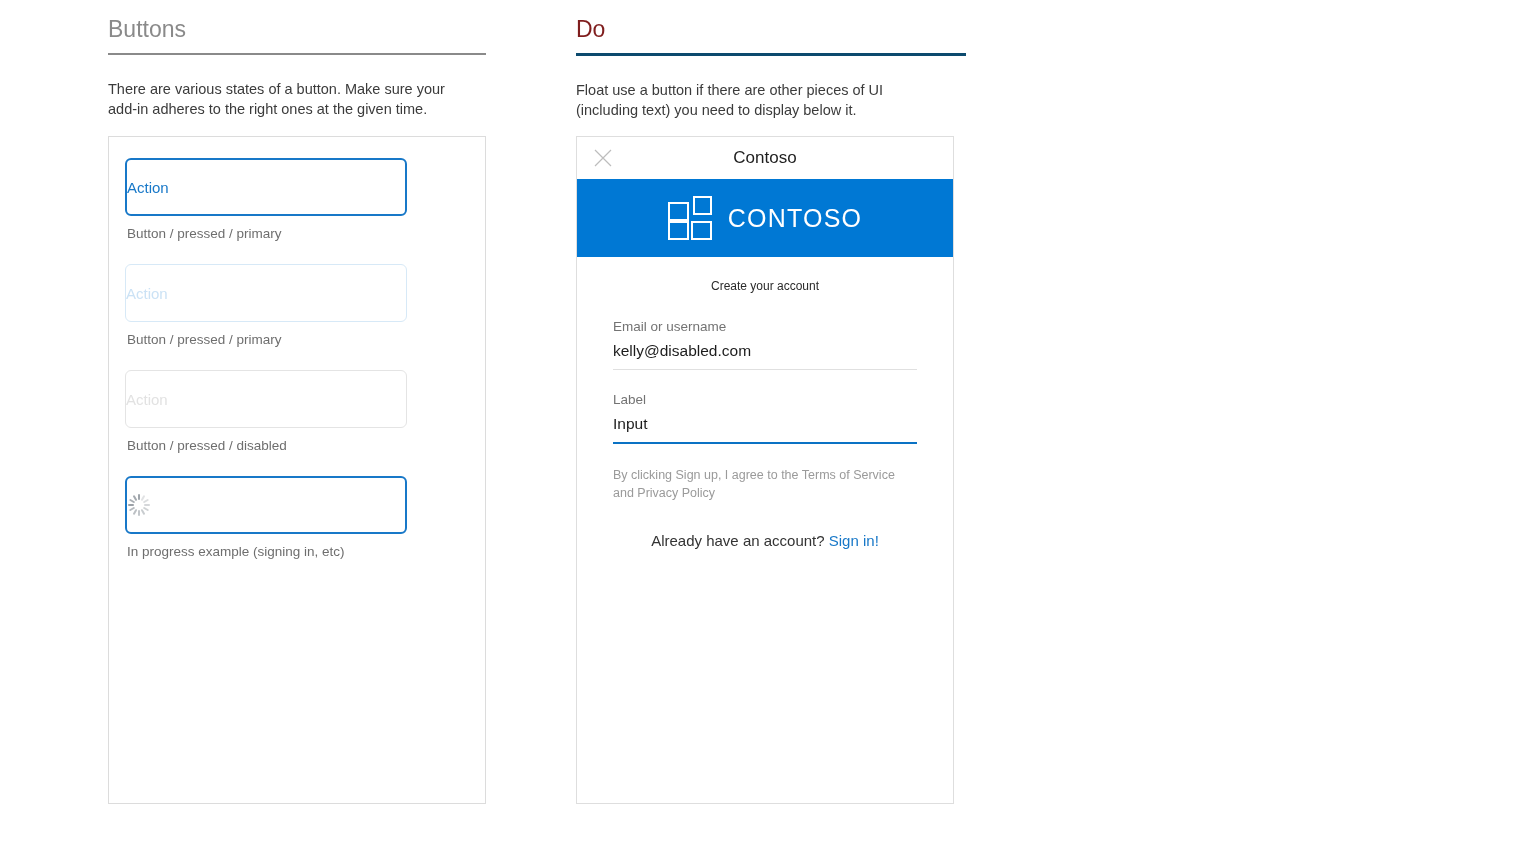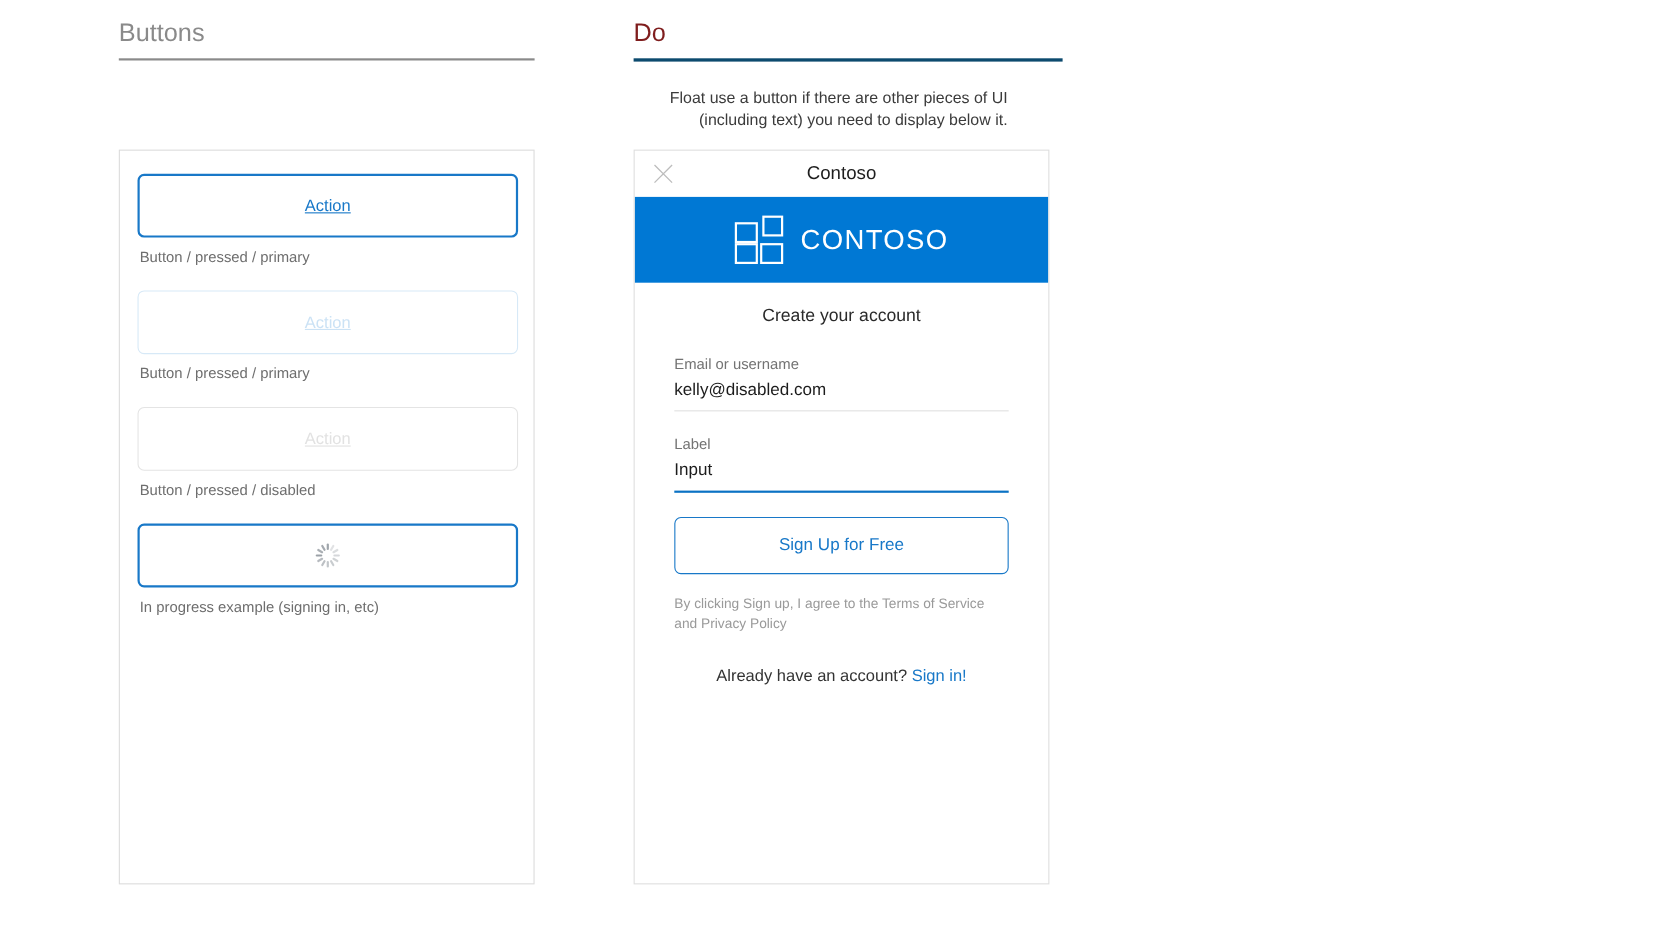--- a/index.html
+++ b/index.html
@@ -28,43 +28,42 @@
   .sec-head.gray { color: #8a8a8a; border-bottom: 2px solid #8a8a8a; }
   .sec-head.blue { color: #7f1d1d; border-bottom: 3px solid #0c4a6e; }
 
   .sec-desc {
     margin-top: 24px;
     font-size: 14.5px;
     line-height: 20px;
     color: #3b3b3b;
     max-width: 360px;
   }
-  .col-right .sec-desc { max-width: 340px; text-align: right; }
+  .col-right .sec-desc { max-width: 340px; }
 
   
   .buttons-card {
     position: absolute;
     left: 0; top: 136px;
     width: 378px; height: 668px;
     border: 1px solid #dcdcdc;
     background: #fff;
   }
   .btn-stack { padding: 21px 16px 0 16px; }
 
   .demo-btn {
-    width: 346px;
+    width: 282px;
     height: 58px;
     border-radius: 6px;
     display: flex;
     align-items: center;
-    justify-content: center;
+    justify-content: flex-start;
     font-size: 15px;
     background: #ffffff;
     margin-bottom: 0;
-    text-decoration: underline;
   }
   .demo-btn.primary  { border: 2px solid #1878c8; color: #1878c8; }
   .demo-btn.faded    { border: 1px solid #d7e9f7; color: #cbe2f5; }
   .demo-btn.disabled { border: 1px solid #e4e4e4; color: #e2e2e2; }
   .demo-btn.progress { border: 2px solid #1878c8; color: #1878c8; }
 
   .btn-caption {
     font-size: 13.5px;
     color: #6e6e6e;
     margin: 10px 0 0 2px;
@@ -149,21 +148,21 @@
     position: absolute; border: 2.5px solid #fff; box-sizing: border-box;
   }
   .lg-tl { left: 0;    top: 6px;  width: 21px; height: 19px; }
   .lg-tr { left: 25px; top: 0;    width: 19px; height: 19px; }
   .lg-bl { left: 0;    top: 25px; width: 21px; height: 19px; }
   .lg-br { left: 23px; top: 25px; width: 21px; height: 19px; }
 
   .form-area { padding: 0 36px; }
   .form-title {
     text-align: center;
-    font-size: 16px;
+    font-size: 12px;
     color: #2a2a2a;
     margin-top: 22px;
     margin-bottom: 26px;
   }
   .field { margin-bottom: 22px; }
   .field-label { font-size: 13.5px; color: #737373; margin-bottom: 8px; }
   .field-value { font-size: 15.5px; color: #1c1c1c; padding-bottom: 9px; }
   .field.rest  .field-value { border-bottom: 1px solid #e0e0e0; }
   .field.focus .field-value { border-bottom: 2px solid #0a72c4; }
 
@@ -202,20 +201,21 @@
 </style>
 </head>
 <body>
 
 <div class="page">
 
   <div class="col col-left">
 
     <div class="sec-head gray">Buttons</div>
 
+    <div class="sec-desc">There are various states of a button. Make sure your add-in adheres to the right ones at the given time.</div>
 
     <div class="buttons-card">
       <div class="btn-stack">
 
         <div class="demo-btn primary">
           <span>Action</span>
         </div>
         <div class="btn-caption">Button / pressed / primary</div>
 
         <div class="demo-btn faded">
@@ -284,23 +284,20 @@
         <div class="field rest">
           <div class="field-label">Email or username</div>
           <div class="field-value">kelly@disabled.com</div>
         </div>
 
         <div class="field focus">
           <div class="field-label">Label</div>
           <div class="field-value">Input</div>
         </div>
 
-        <div class="signup-btn">
-          <span>Sign Up for Free</span>
-        </div>
 
         <div class="terms">By clicking Sign up, I agree to the Terms of Service and Privacy Policy</div>
 
         <div class="have-account">
           <span>Already have an account?</span>
           <a href="#">Sign in!</a>
         </div>
       </div>
 
     </div>

